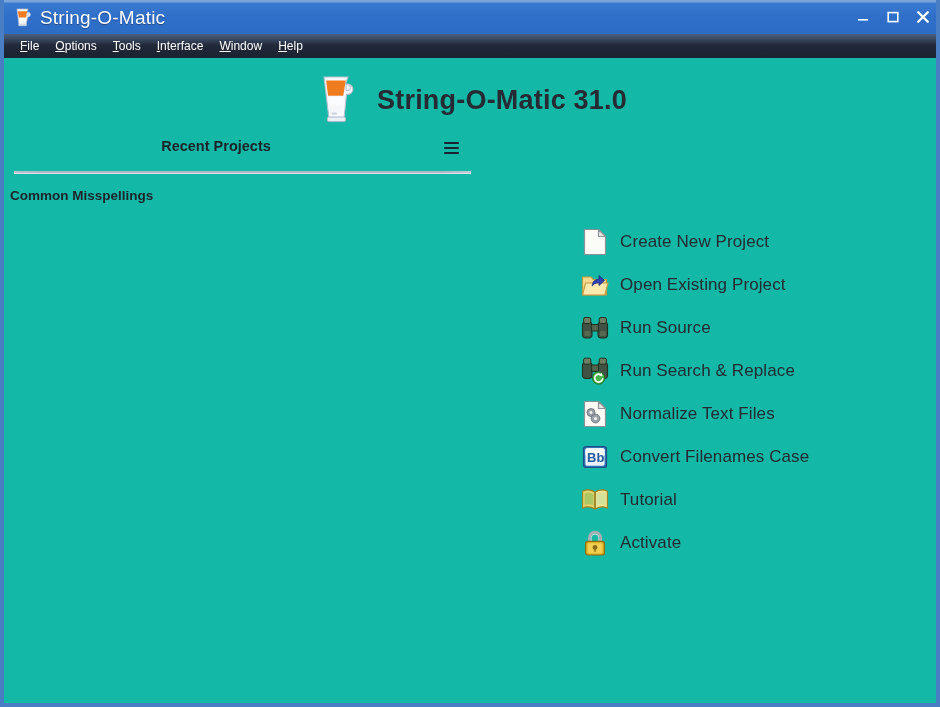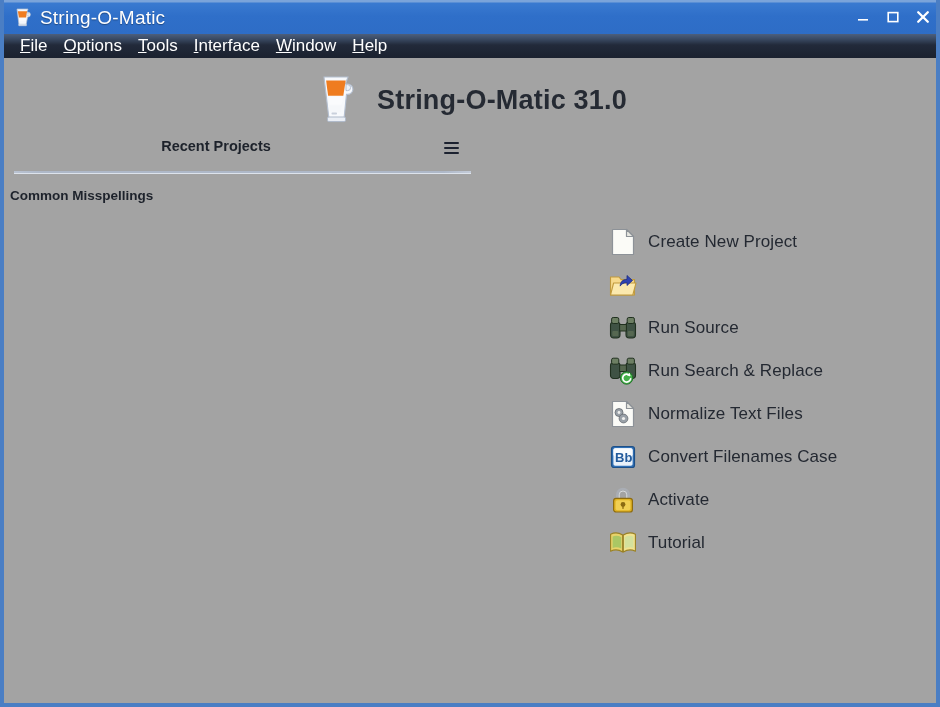--- a/index.html
+++ b/index.html
@@ -80,35 +80,35 @@
     left: 0; top: 34px;
     width: 940px;
     height: 24px;
     background: linear-gradient(to bottom, #4c5f7d 0px, #3a4a63 5px, #222a3a 11px, #1b2230 23px);
     display: flex;
     align-items: center;
     padding-left: 8px;
     box-sizing: border-box;
   }
   .menuitem {
-    font-size: 17px;
+    font-size: 12px;
     color: #ffffff;
     padding: 2px 8px 3px 8px;
     white-space: nowrap;
     line-height: 1;
   }
   .menuitem u { text-decoration: underline; }
 
   
   .client {
     position: absolute;
     left: 0; top: 58px;
     width: 932px;
     height: 645px;
-    background: #a3a3a3;
+    background: #14b8a6;
   }
 
   
   .brand {
     position: absolute;
     left: 0; top: 14px;
     width: 932px;
     display: flex;
     align-items: center;
     justify-content: center;
@@ -173,21 +173,21 @@
     font-size: 13.5px;
     font-weight: bold;
     color: #1d222b;
     padding: 4px 0 4px 6px;
     white-space: nowrap;
   }
 
   
   .actions {
     position: absolute;
-    left: 604px; top: 162px;
+    left: 576px; top: 162px;
     display: flex;
     flex-direction: column;
   }
   .action {
     display: flex;
     align-items: center;
     height: 43px;
     gap: 10px;
   }
   .action-icon {
@@ -296,20 +296,21 @@
         </div>
 
         <div class="action">
           <div class="action-icon">
             <svg width="28" height="26" viewBox="0 0 28 26">
               <path d="M1.5 5 h8.5 l2.2 2.6 h13.3 v15.4 h-24 z" fill="#f6d98c" stroke="#c09a3e" stroke-width="1.1" stroke-linejoin="round"></path>
               <path d="M4.6 11 h22.4 l-3.2 12 h-22.3 z" fill="#fbe9ae" stroke="#c09a3e" stroke-width="1.1" stroke-linejoin="round"></path>
               <path d="M18 3.5 l5.5 5 -5.5 5 v-2.8 c-3.6 .1 -5.6 1.2 -6.8 3.4 .1 -4.4 2.6 -6.6 6.8 -6.8 z" fill="#2e43b0" stroke="#1d2c86" stroke-width=".8" stroke-linejoin="round"></path>
             </svg>
           </div>
+          <div class="action-label">Open Existing Project</div>
         </div>
 
         <div class="action">
           <div class="action-icon">
             <svg width="28" height="26" viewBox="0 0 28 26">
               <rect x="1.5" y="7" width="9.5" height="16" rx="3.2" fill="#3f5244" stroke="#20301f" stroke-width="1.1"></rect>
               <rect x="17" y="7" width="9.5" height="16" rx="3.2" fill="#3f5244" stroke="#20301f" stroke-width="1.1"></rect>
               <rect x="2.6" y="2.5" width="7.2" height="6" rx="1.6" fill="#6d7f63" stroke="#20301f" stroke-width="1"></rect>
               <rect x="18.2" y="2.5" width="7.2" height="6" rx="1.6" fill="#6d7f63" stroke="#20301f" stroke-width="1"></rect>
               <rect x="10.6" y="9.5" width="6.8" height="6.5" fill="#56674f" stroke="#20301f" stroke-width="1"></rect>
@@ -360,40 +361,40 @@
               <rect x="3.4" y="4.3" width="19.2" height="17.4" rx="1.8" fill="#e9f1fa"></rect>
               <rect x="3.4" y="4.3" width="19.2" height="8" rx="1.8" fill="#f8fbfe"></rect>
               <text x="5" y="18" font-family="Liberation Sans, sans-serif" font-size="13" font-weight="bold" fill="#235b9c">Bb</text>
             </svg>
           </div>
           <div class="action-label">Convert Filenames Case</div>
         </div>
 
         <div class="action">
           <div class="action-icon">
+            <svg width="28" height="24" viewBox="0 0 28 24">
+              <path d="M1.6 3.2 C5.5 1.2 10 1.6 13.7 4 v17 C10 18.6 5.5 18.2 1.6 20.2 z" fill="#e8d36a" stroke="#9a8124" stroke-width="1.1" stroke-linejoin="round"></path>
+              <path d="M26.4 3.2 C22.5 1.2 18 1.6 14.3 4 v17 c3.7 -2.4 8.2 -2.8 12.1 -.8 z" fill="#f2e38f" stroke="#9a8124" stroke-width="1.1" stroke-linejoin="round"></path>
+              <path d="M3.6 5.5 C6.5 4.4 9.6 4.6 12.3 6.2 v11.4 C9.6 16 6.5 15.8 3.6 16.9 z" fill="#9fc463" opacity=".85"></path>
+              <path d="M24.4 5.5 C21.5 4.4 18.4 4.6 15.7 6.2 v11.4 c2.7 -1.6 5.8 -1.8 8.7 -.7 z" fill="#cfe0a0" opacity=".85"></path>
+            </svg>
+          </div>
+          <div class="action-label">Tutorial</div>
+        </div>
+
+        <div class="action">
+          <div class="action-icon">
             <svg width="24" height="28" viewBox="0 0 24 28">
               <path d="M6.3 13 v-4.2 a5.7 5.7 0 0 1 11.4 0 V13" fill="none" stroke="#a9adb4" stroke-width="2.6"></path>
               <path d="M8.2 13 v-4.2 a3.8 3.8 0 0 1 7.6 0 V13" fill="none" stroke="#d8dcdf" stroke-width="1"></path>
               <rect x="2.6" y="12.4" width="18.8" height="13.6" rx="2.6" fill="#e0b324" stroke="#8e6c10" stroke-width="1.2"></rect>
               <rect x="4.6" y="14.2" width="14.8" height="10" rx="1.8" fill="#f0cf53"></rect>
               <circle cx="12" cy="18.4" r="2.4" fill="#8a6a12"></circle>
               <path d="M11.1 18.9 h1.8 l-.4 4 h-1 z" fill="#8a6a12"></path>
             </svg>
           </div>
           <div class="action-label">Activate</div>
         </div>
 
-        <div class="action">
-          <div class="action-icon">
-            <svg width="28" height="24" viewBox="0 0 28 24">
-              <path d="M1.6 3.2 C5.5 1.2 10 1.6 13.7 4 v17 C10 18.6 5.5 18.2 1.6 20.2 z" fill="#e8d36a" stroke="#9a8124" stroke-width="1.1" stroke-linejoin="round"></path>
-              <path d="M26.4 3.2 C22.5 1.2 18 1.6 14.3 4 v17 c3.7 -2.4 8.2 -2.8 12.1 -.8 z" fill="#f2e38f" stroke="#9a8124" stroke-width="1.1" stroke-linejoin="round"></path>
-              <path d="M3.6 5.5 C6.5 4.4 9.6 4.6 12.3 6.2 v11.4 C9.6 16 6.5 15.8 3.6 16.9 z" fill="#9fc463" opacity=".85"></path>
-              <path d="M24.4 5.5 C21.5 4.4 18.4 4.6 15.7 6.2 v11.4 c2.7 -1.6 5.8 -1.8 8.7 -.7 z" fill="#cfe0a0" opacity=".85"></path>
-            </svg>
-          </div>
-          <div class="action-label">Tutorial</div>
-        </div>
-
       </div>
     </div>
   </div>
 </div>
 
 </body></html>

